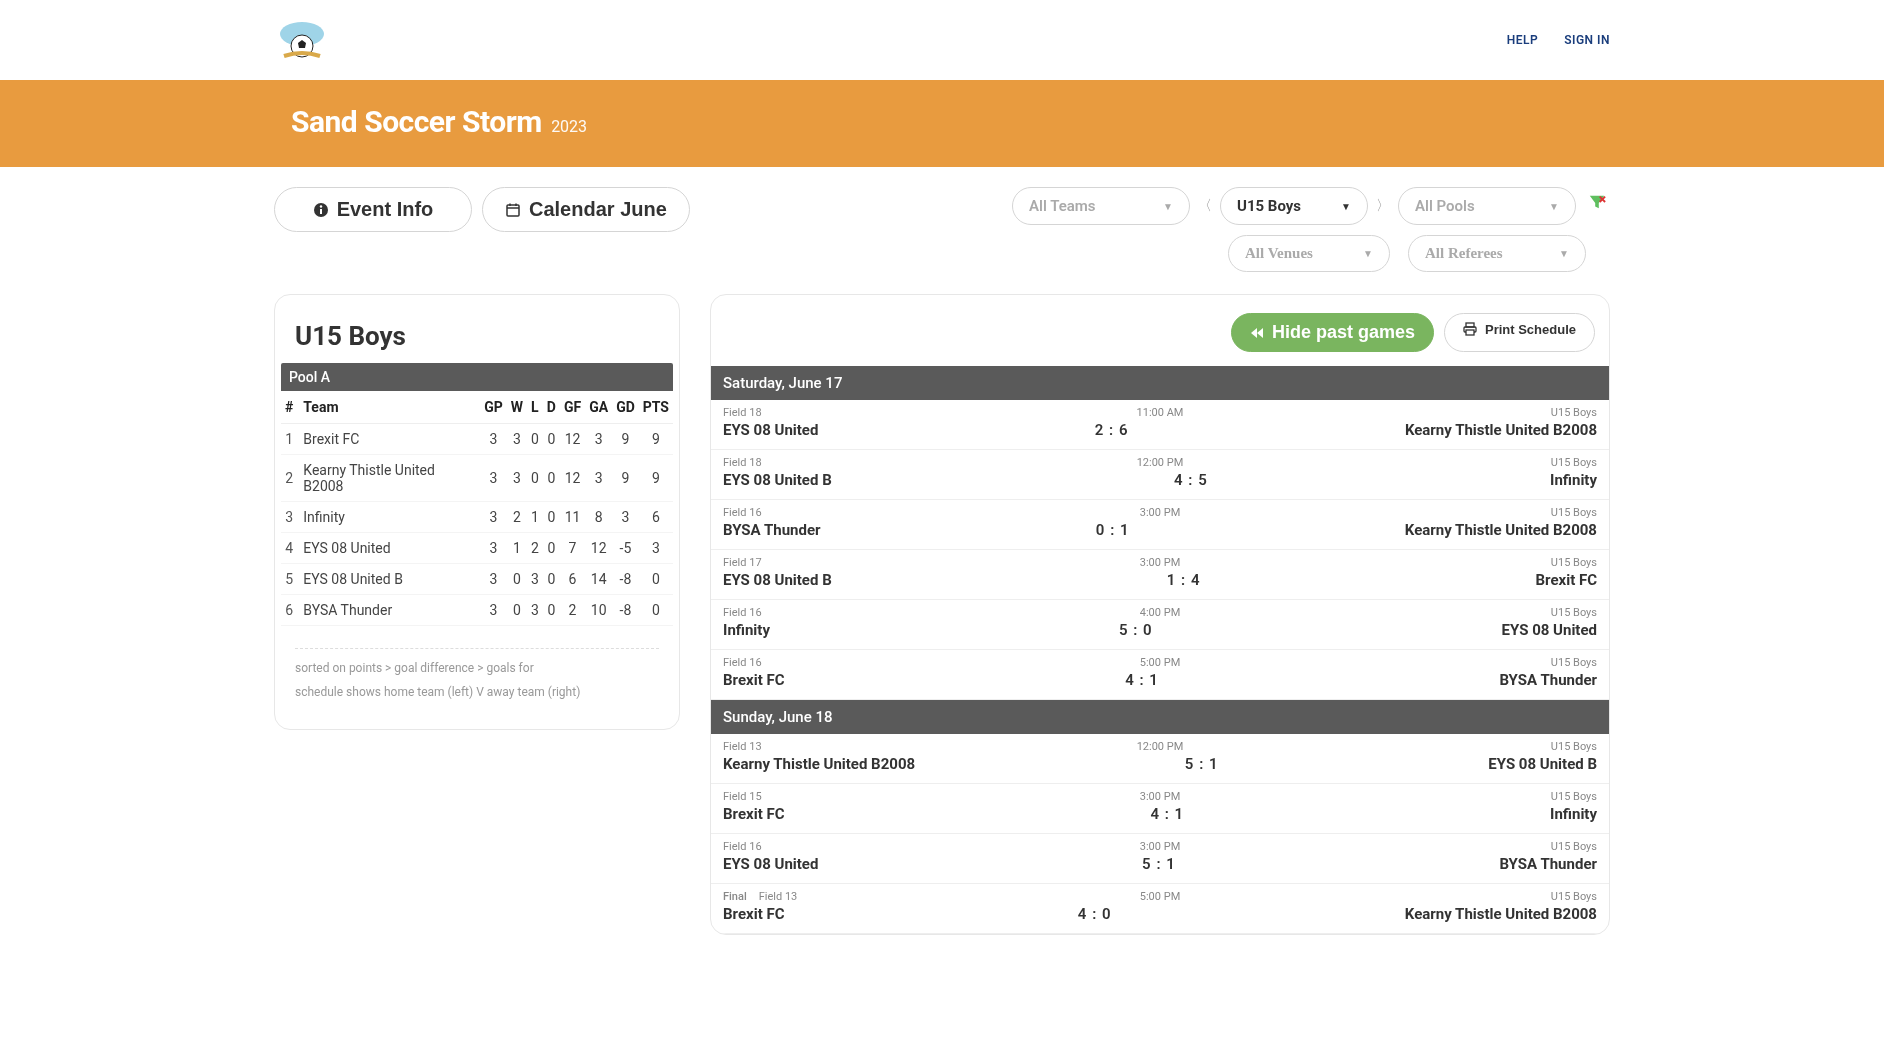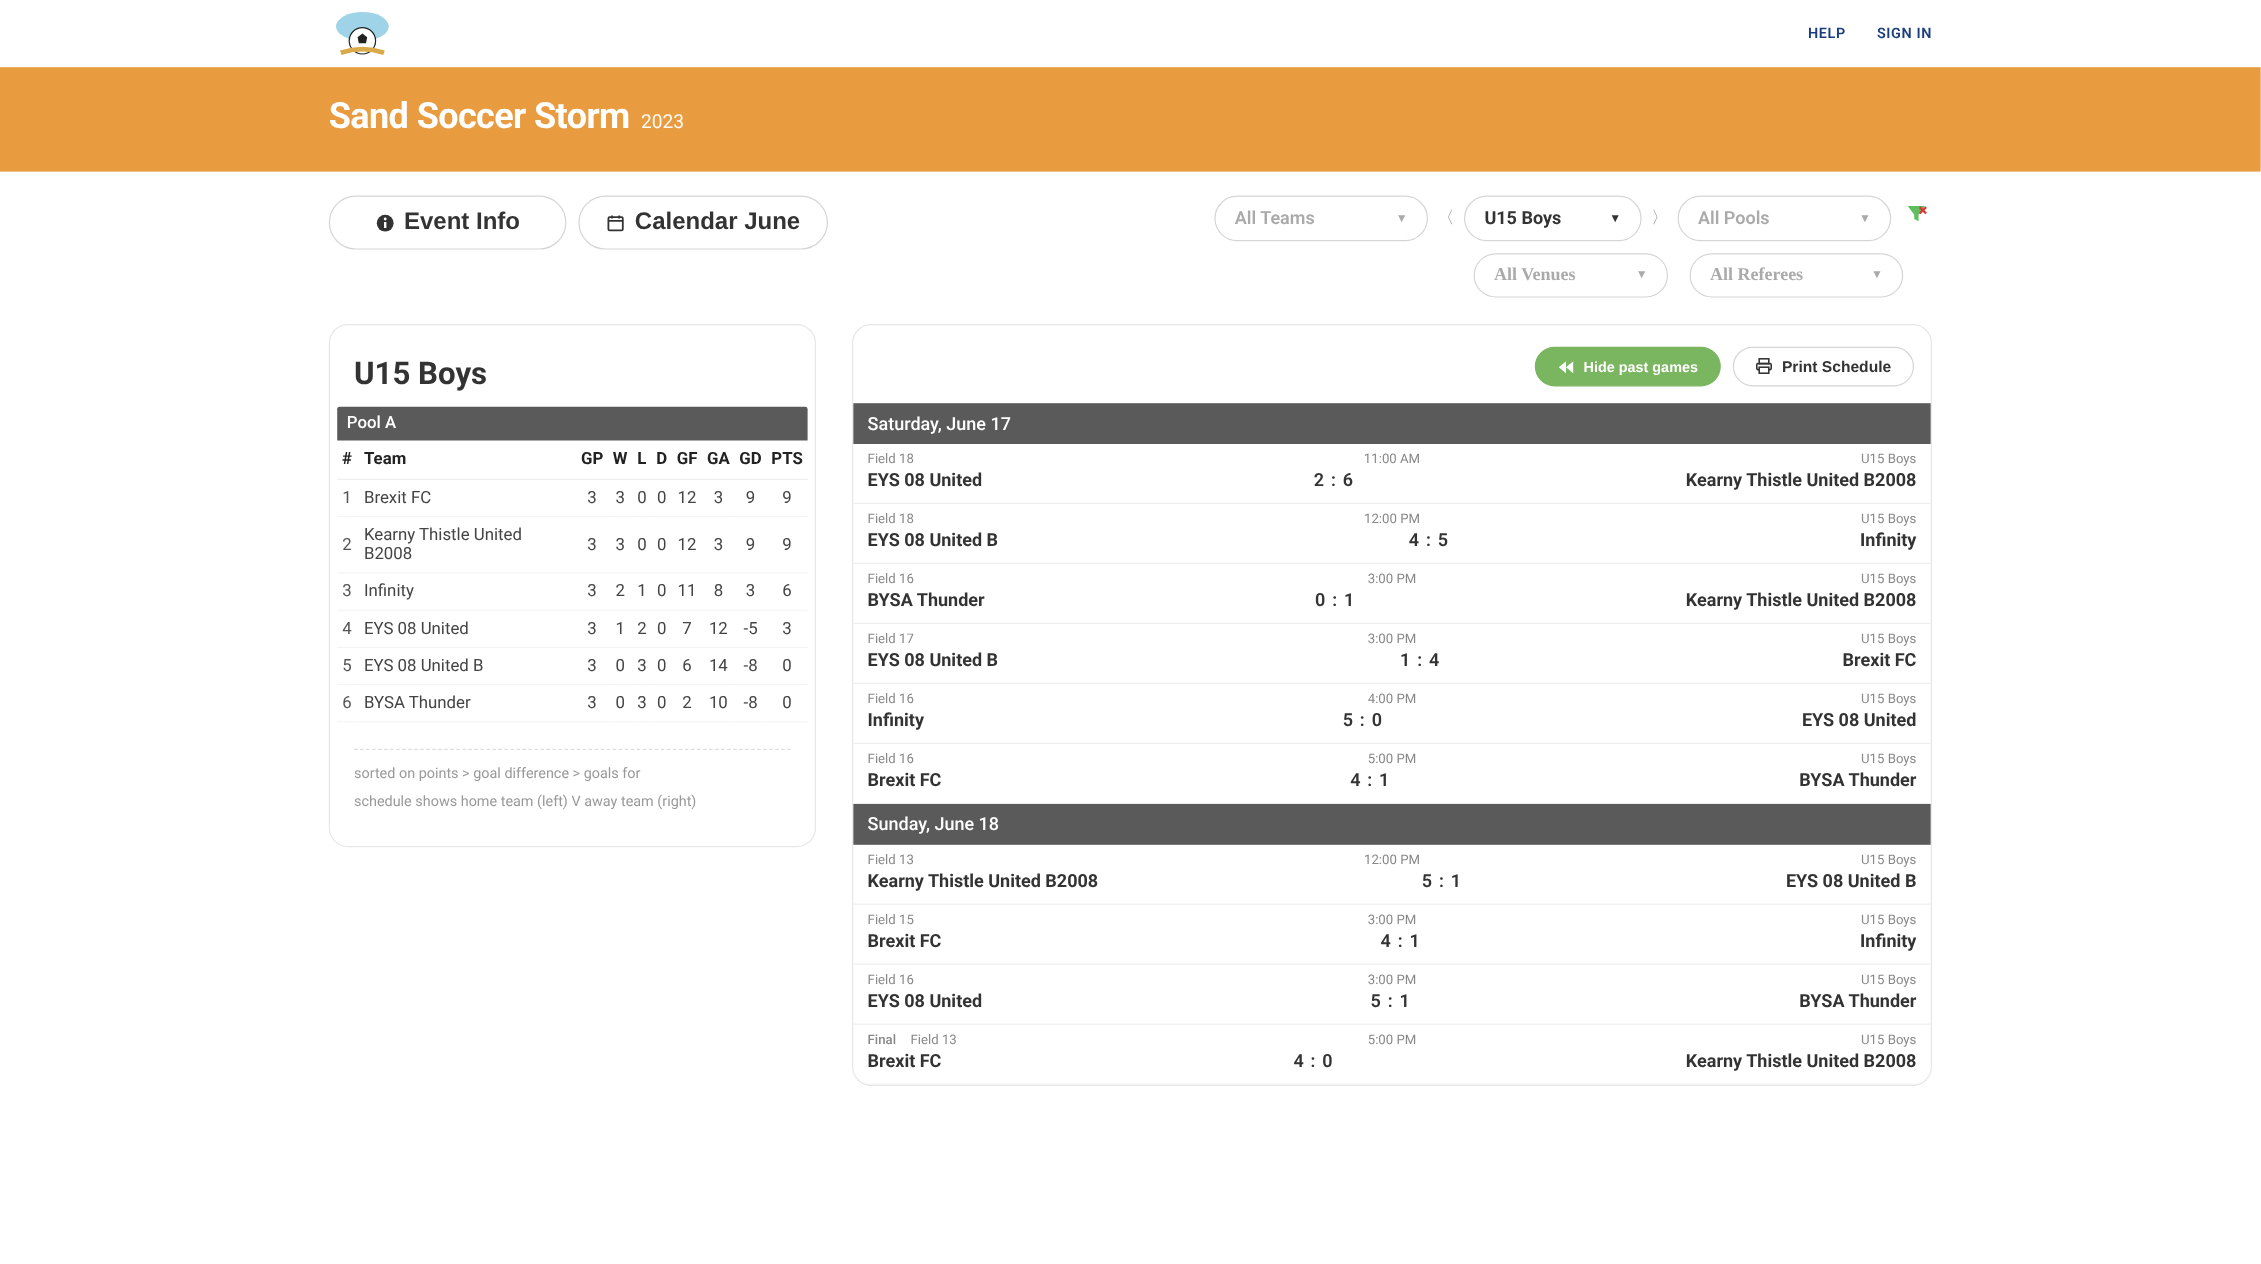--- a/index.html
+++ b/index.html
@@ -1,26 +1,26 @@
 <!DOCTYPE html>
 <html><head>
   <meta charset="utf-8">
   <style>
     * { box-sizing: border-box; margin: 0; padding: 0; }
     body { font-family: -apple-system, BlinkMacSystemFont, "Segoe UI", Roboto, "Helvetica Neue", Arial, sans-serif; color: #333; background: #fff; font-size: 14px; }
     
-    .header-top { height: 56px; display: flex; align-items: center; padding: 0 60px; max-width: 1456px; margin: 0 auto; }
+    .header-top { height: 80px; display: flex; align-items: center; padding: 0 60px; max-width: 1456px; margin: 0 auto; }
     .logo { width: 56px; height: 44px; display: flex; align-items: center; justify-content: center; }
     .logo svg { width: 56px; height: 44px; }
     .header-top-right { margin-left: auto; display: flex; gap: 26px; }
     .header-top-right a { color: #1a3d7c; font-weight: 600; font-size: 12px; letter-spacing: 0.5px; text-decoration: none; cursor: pointer; }
     
     .banner { background: #e89b3f; padding: 24px 0 28px; }
     .banner-inner { max-width: 1456px; margin: 0 auto; padding: 0 60px; }
-    .banner h1 { color: #fff; font-weight: 700; font-size: 30px; display: inline-block; letter-spacing: -0.5px; }
+    .banner h1 { color: #fff; font-weight: 700; font-size: 30px; display: inline-block; letter-spacing: -0.5px; margin-left: 17px; }
     .banner .year { color: #fff; font-size: 16px; margin-left: 6px; font-weight: 400; opacity: 0.95; }
     
     .controls { max-width: 1456px; margin: 0 auto; padding: 20px 60px 10px; display: flex; gap: 10px; align-items: flex-start; }
     .controls-left { display: flex; gap: 10px; }
     .btn { background: #fff; border: 1px solid #d5d5d5; border-radius: 24px; padding: 10px 22px; display: inline-flex; align-items: center; gap: 8px; font-weight: 600; font-size: 20px; cursor: pointer; color: #333; }
     .btn-wide { min-width: 198px; justify-content: center; }
     .controls-right { margin-left: auto; display: flex; flex-direction: column; gap: 10px; }
     .filter-row { display: flex; align-items: center; gap: 6px; }
     .chev-btn { background: none; border: none; color: #999; padding: 4px 2px; cursor: pointer; font-size: 14px; }
     .select { background: #fff; border: 1px solid #d5d5d5; border-radius: 22px; padding: 9px 16px; min-width: 178px; display: flex; align-items: center; justify-content: space-between; cursor: pointer; font-size: 15px; }
@@ -39,21 +39,21 @@
     .standings th { text-align: center; font-weight: 700; font-size: 14px; padding: 8px 4px 8px; color: #222; border-bottom: 1px solid #eee;}
     .standings th.tleft { text-align: left; padding-left: 6px; }
     .standings td { text-align: center; padding: 7px 4px; font-size: 14px; color: #444; border-bottom: 1px solid #f4f4f4;}
     .standings td.tleft { text-align: left; padding-left: 6px; color: #444; }
     .standings td.rank { color: #555; }
     .notes { border-top: 1px dashed #ddd; margin: 22px 14px 0; padding-top: 12px; }
     .notes p { font-size: 12px; color: #999; margin-bottom: 10px; }
     
     .panel-right { flex: 1; border: 1px solid #e7e7e7; border-radius: 16px; overflow: hidden;}
     .sched-controls { display: flex; justify-content: flex-end; gap: 10px; padding: 18px 14px 14px; }
-    .btn-green { background: #7ab55f; color: #fff; border: 1px solid #7ab55f; border-radius: 22px; padding: 8px 18px; display: inline-flex; align-items: center; gap: 8px; font-weight: 600; font-size: 12px; cursor: pointer; }
+    .btn-green { background: #7ab55f; color: #fff; border: 1px solid #7ab55f; border-radius: 22px; padding: 8px 18px; display: inline-flex; align-items: center; gap: 8px; font-weight: 600; font-size: 18px; cursor: pointer; }
     .btn-outline { background: #fff; border: 1px solid #d5d5d5; border-radius: 22px; padding: 8px 18px; display: inline-flex; align-items: flex-start; gap: 8px; font-weight: 600; font-size: 13px; cursor: pointer; color: #333;}
     .day-hdr { background: #5a5a5a; color: #fff; padding: 8px 12px; font-size: 15px; font-weight: 500; }
     .game-row { padding: 6px 12px 10px; border-bottom: 1px solid #eee; }
     .game-meta { display: flex; justify-content: space-between; font-size: 11px; color: #888; }
     .game-meta .mid { position: absolute; left: 50%; transform: translateX(-50%);}
     .game-meta { position: relative; }
     .game-meta .round { color: #888; margin-right: 12px; font-weight:500;}
     .game-teams { display: flex; justify-content: space-between; align-items: center; margin-top: 2px; font-size: 15px; font-weight: 700; color: #333; }
     .game-teams .score { font-weight: 600; letter-spacing: 1px;}
     

